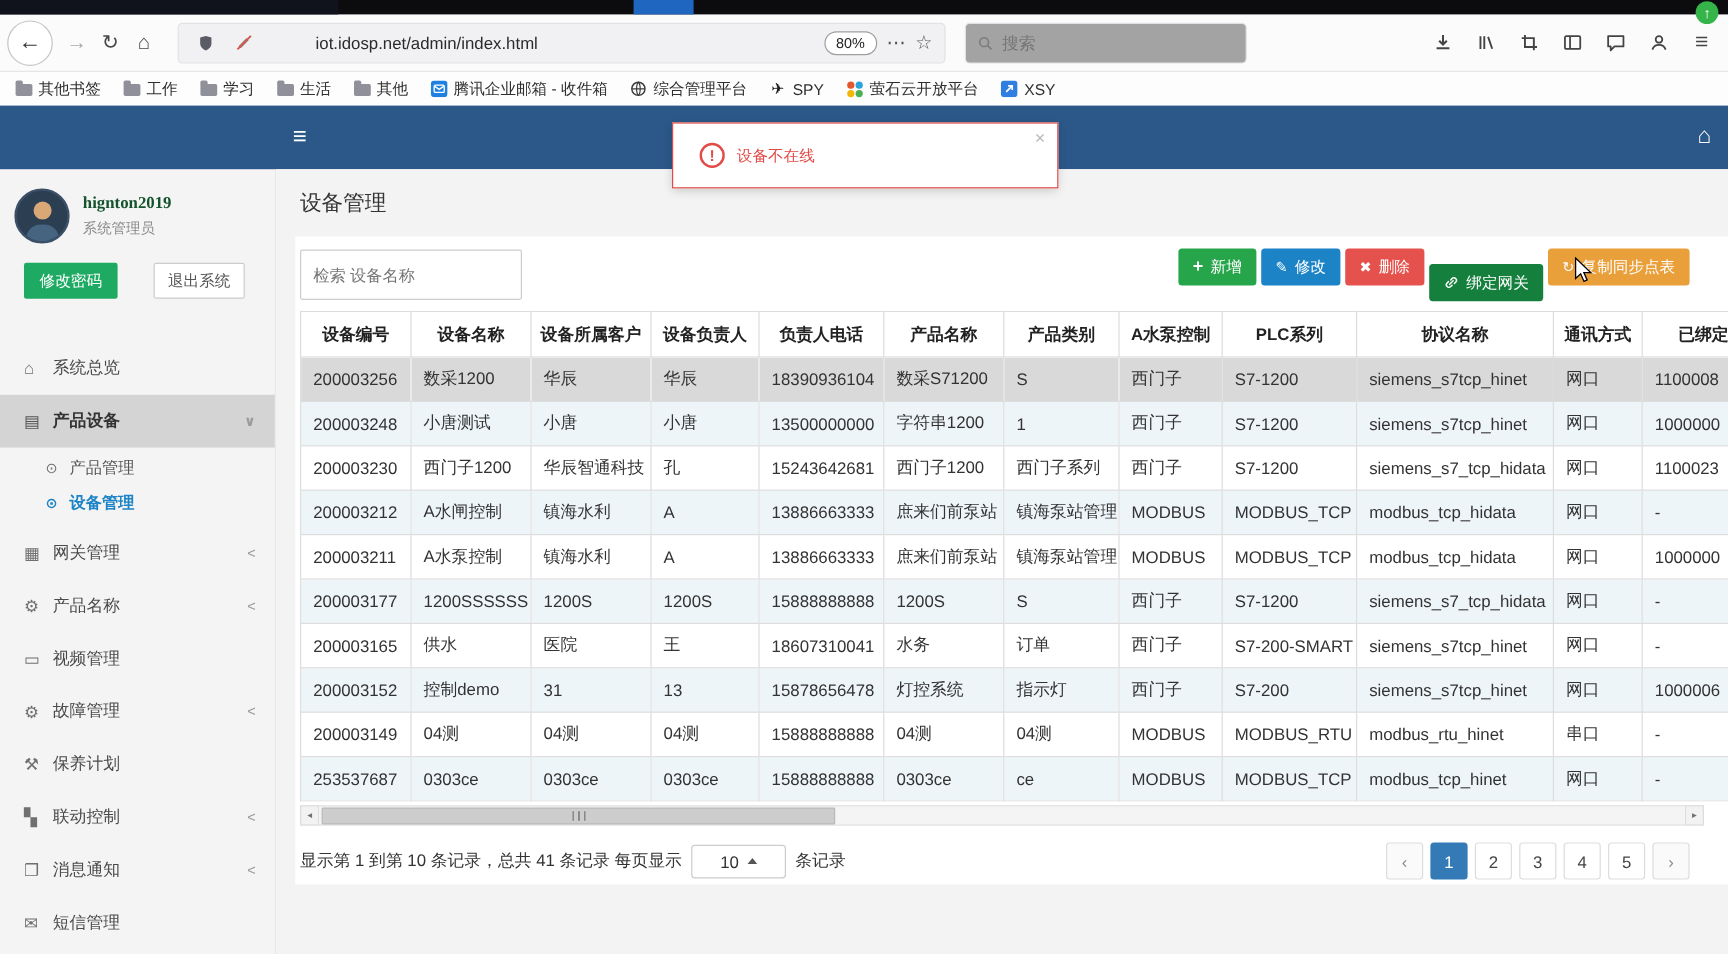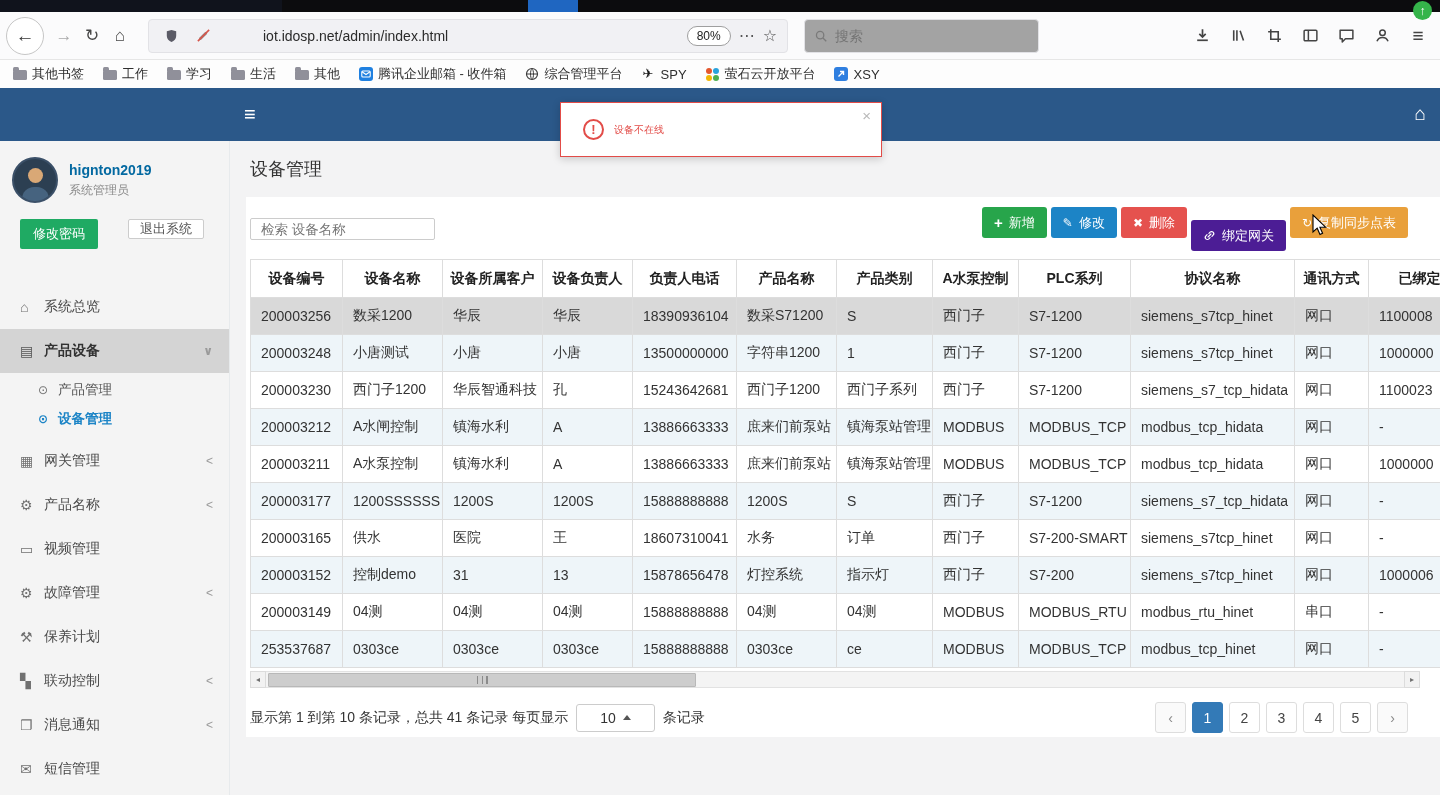--- a/index.html
+++ b/index.html
@@ -53,62 +53,62 @@
   .app-header { position:relative; height:53px; background:#2b5889; }
   .burger { position:absolute; left:244px; top:15px; color:#fff; font-size:20px; line-height:22px; }
   .app-home { position:absolute; right:14px; top:15px; color:#fff; font-size:19px; line-height:22px; }
 
   
   .alert { position:absolute; left:560px; top:102px; width:322px; height:55px; background:#fff;
     border:1px solid #e24c48; box-shadow:0 2px 8px rgba(0,0,0,.18); z-index:40; display:flex;
     align-items:center; padding-left:22px; gap:10px; }
   .alert-icon { width:21px; height:21px; border:2px solid #e24c48; border-radius:50%; color:#e24c48;
     font-weight:bold; font-size:13px; display:flex; align-items:center; justify-content:center; }
-  .alert-msg { color:#e24c48; font-size:10px; }
+  .alert-msg { color:#e24c48; font-size:13px; }
   .alert-close { position:absolute; right:10px; top:4px; color:#b9b9b9; font-size:15px; }
 
   
   .app-body { display:flex; height:654px; }
   .sidebar { width:230px; background:#f4f4f4; border-right:1px solid #e7eaec; flex:0 0 230px; }
   .content { flex:1; overflow:hidden; background:#f3f3f4; position:relative; }
 
   
   .profile { display:flex; align-items:center; gap:11px; padding:16px 10px 8px 12px; }
   .avatar { width:46px; height:46px; border-radius:50%; background:#2c3f52; border:2px solid #3b5068;
     position:relative; overflow:hidden; flex:0 0 46px; }
   .avatar::before { content:""; position:absolute; top:9px; left:14px; width:15px; height:15px;
     border-radius:50%; background:#d9a876; }
   .avatar::after { content:""; position:absolute; bottom:0; left:8px; width:27px; height:14px;
     border-radius:12px 12px 0 0; background:#46637f; }
-  .uname { font-size:14px; font-weight:bold; color:#0369a1; }
+  .uname { font-size:14px; font-weight:bold; color:#14532d;font-family:Liberation Serif, serif; }
   .urole { font-size:12px; color:#8a8a8a; margin-top:4px; }
   .profile-btns { display:flex; gap:30px; padding:8px 0 0 20px; }
   .btn-pwd { background:#1faa63; color:#fff; border:none; height:30px; padding:0 13px; font-size:13px;
     border-radius:2px; font-family:inherit; }
-  .btn-logout { background:#fff; color:#555; border:1px solid #ccc; height:20px; padding:0 11px;
+  .btn-logout { background:#fff; color:#555; border:1px solid #ccc; height:30px; padding:0 11px;
     font-size:13px; border-radius:2px; font-family:inherit; }
   .menu { margin-top:36px; }
   .menu-item { height:44px; display:flex; align-items:center; padding:0 16px 0 20px; color:#4a4a4a;
     font-size:14px; cursor:pointer; }
   .menu-item.active { background:#d4d4d4; color:#333; font-weight:bold; }
   .mi-icon { width:24px; color:#707070; font-size:14px; flex:0 0 24px; }
   .menu-item.active .mi-icon { color:#555; }
   .chev { margin-left:auto; color:#9a9a9a; font-size:12px; }
   .submenu { padding:2px 0 6px; }
   .submenu-item { height:29px; display:flex; align-items:center; padding-left:38px; font-size:13.5px;
     color:#555; cursor:pointer; }
   .submenu-item .mi-icon { width:20px; flex:0 0 20px; font-size:12px; }
   .submenu-item.active { color:#1c84c6; font-weight:bold; }
   .submenu-item.active .mi-icon { color:#1c84c6; }
 
   
   .page-title { font-size:18px; color:#333; padding:16px 0 10px 20px; }
   .panel { background:#fff; margin-left:16px; margin-top:6px; padding:10px 0 16px 4px; height:540px; }
   .panel-toolbar { display:flex; align-items:center; padding-right:32px; margin-bottom:8px; }
-  .search-input { width:185px; height:22px; border:1px solid #ccc; border-radius:2px; padding:0 10px;
+  .search-input { width:185px; height:42px; border:1px solid #ccc; border-radius:2px; padding:0 10px;
     font-size:13.5px; color:#333; font-family:inherit; outline:none; }
   .action-buttons { margin-left:auto; display:flex; gap:4px; }
   .act-btn { height:31px; border:none; border-radius:3px; color:#fff; font-size:13px; padding:0 12px;
     display:flex; align-items:center; gap:6px; font-family:inherit; }
   .act-ic { display:flex; align-items:center; font-size:12px; }
 
   .table-wrap { width:100%; overflow:hidden; }
   .tbl { border-collapse:collapse; table-layout:fixed; width:1248px; font-size:14px; }
   .tbl th { border:1px solid #ddd; height:38px; font-weight:bold; text-align:center; color:#222;
     padding:0 4px; white-space:nowrap; overflow:hidden; background:#fff; }
@@ -394,21 +394,21 @@
                 <span>新增</span>
               </button>
               <button class="act-btn" style="background: rgb(28, 132, 198);">
                 <span class="act-ic">✎</span>
                 <span>修改</span>
               </button>
               <button class="act-btn" style="background: rgb(229, 82, 78);">
                 <span class="act-ic">✖</span>
                 <span>删除</span>
               </button>
-              <button class="act-btn" style="background: #4c1d95; margin-top: 13px;">
+              <button class="act-btn" style="background: #15803d; margin-top: 13px;">
                 <span class="act-ic">
                   <svg width="13" height="13" viewBox="0 0 16 16">
                     <path d="M6.2 9.8l3.6-3.6M5 7 3.6 8.4a2.6 2.6 0 0 0 3.7 3.7L8.7 10.7M11 9l1.4-1.4a2.6 2.6 0 0 0-3.7-3.7L7.3 5.3" stroke="#fff" stroke-width="1.5" fill="none" stroke-linecap="round"></path>
                   </svg>
                 </span>
                 <span>绑定网关</span>
               </button>
               <button class="act-btn" style="background: rgb(233, 160, 59);">
                 <span class="act-ic">↻</span>
                 <span>复制同步点表</span>

